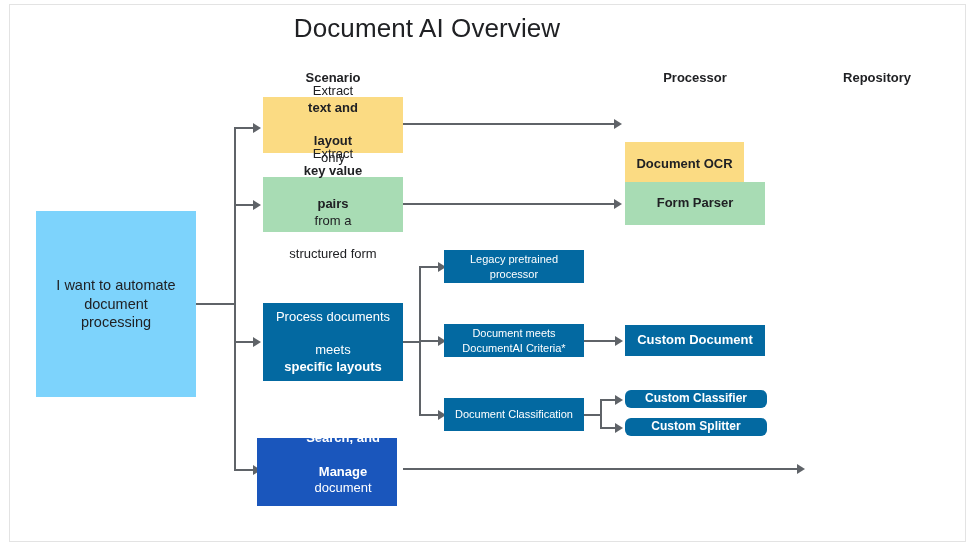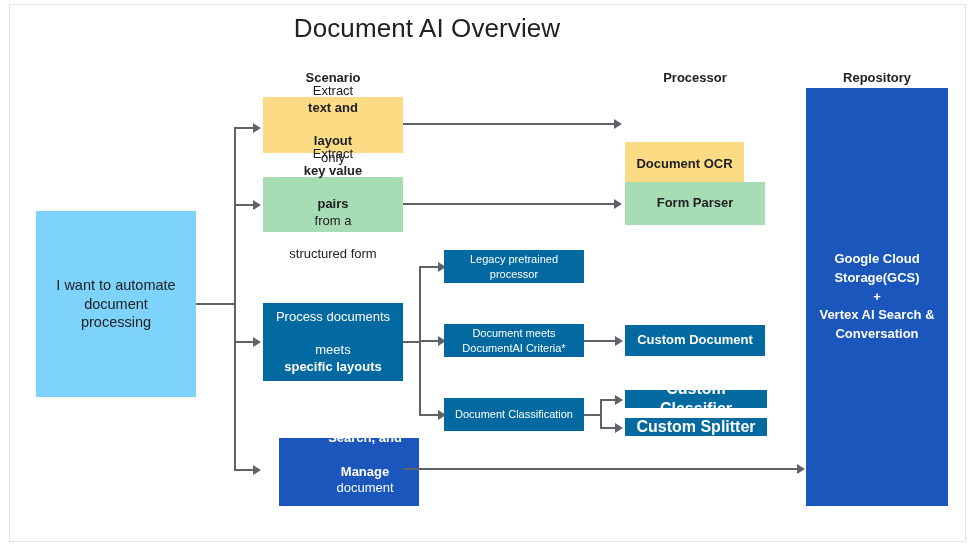--- a/index.html
+++ b/index.html
@@ -21,21 +21,21 @@
        justify-content:center;text-align:center;line-height:1.28;}
 
   .box span{display:block;padding:0 6px;}
 
   .b-grey  {background:#7dd3fc;color:#202124;font-size:14.5px;font-weight:400;}
   .b-yellow{background:#fbdb83;color:#202124;}
   .b-green {background:#a8dcb4;color:#202124;}
   .b-blue  {background:#0369a1;color:#ffffff;}
   .b-dblue {background:#1a56bc;color:#ffffff;}
 
-  .fs12{font-size:16px;}
+  .fs12{font-size:12px;border-radius:6px;}
   .fs13{font-size:13px;text-align:center;}
   .fs11{font-size:11px;}
   .bold{font-weight:700;}
   .reg{font-weight:400;}
 
   
   .ln{position:absolute;background:#5f6368;}
   .lh{height:2px;}
   .lv{width:2px;}
   .arw{position:absolute;width:0;height:0;
@@ -93,21 +93,21 @@
     </span>
   </div>
 
   <div class="box b-blue fs13" style="left:263px;top:303px;width:140px;height:78px;">
     <span>
       <span class="reg">Process documents</span><br>
       <span class="reg">meets </span><span class="bold">specific layouts</span>
     </span>
   </div>
 
-  <div class="box b-dblue fs13" style="left:279px;top:438px;width:140px;height:68px;padding-left:32px;">
+  <div class="box b-dblue fs13" style="left:257px;top:438px;width:140px;height:68px;padding-left:32px;">
     <span>
       <span class="bold">Store, Search, and</span><br>
       <span class="bold">Manage</span><span class="reg"> document</span><br>
       <span class="bold">metadata</span>
     </span>
   </div>
 
   <div class="ln lh" style="left:403px;top:123px;width:212px;"></div>
   <div class="arw" style="left:614px;top:119px;"></div>
 
@@ -172,23 +172,14 @@
   </div>
 
   <div class="box b-blue fs12 bold" style="left:625px;top:390px;width:142px;height:18px;">
     <span>Custom Classifier</span>
   </div>
 
   <div class="box b-blue fs12 bold" style="left:625px;top:418px;width:142px;height:18px;">
     <span>Custom Splitter</span>
   </div>
 
-  <div class="box b-dblue fs13 bold" style="left:806px;top:88px;width:142px;height:418px;">
-    <span style="line-height:1.45;">
-      <span>Google Cloud</span>
-      <span>Storage(GCS)</span>
-      <span>+</span>
-      <span>Vertex AI Search &amp;</span>
-      <span>Conversation</span>
-    </span>
-  </div>
 
 </div>
 
 </body></html>

